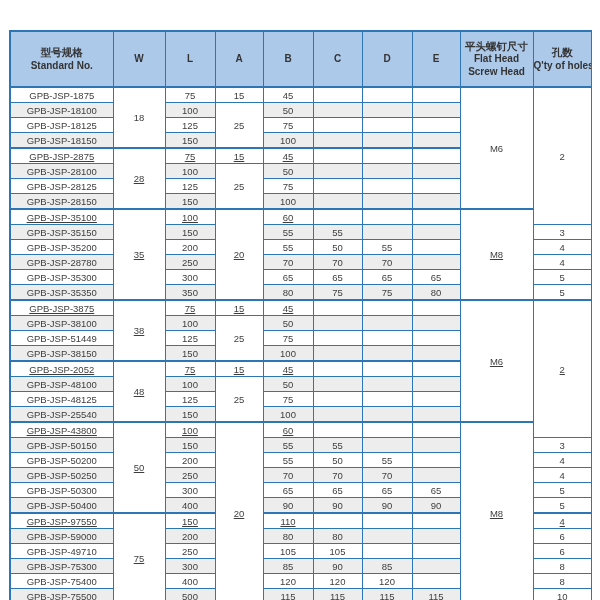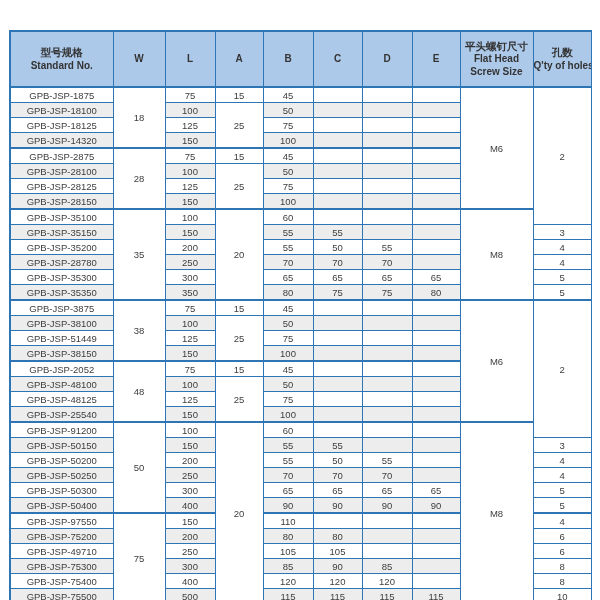--- a/index.html
+++ b/index.html
@@ -46,21 +46,21 @@
   table.spec thead th .zh { font-size: 10.5px; }
   table.spec thead th .en { font-weight: bold; font-size: 10px; }
   table.spec tbody td {
     height: 14px;
     font-size: 9.5px;
     color: #3d3d3d;
     padding: 0 2px;
     background: #ffffff;
   }
   table.spec tbody td.gray { background: #ededed; }
-  table.spec tbody tr.group-start td { border-top: 2px solid #2e75b6; }
+  table.spec tbody tr.group-start td { border-top: 2px solid #2e75b6; text-decoration: underline; }
 </style>
 </head>
 <body>
 
 <div class="page">
   <table class="spec">
     <colgroup>
       <col style="width:103px">
         <col style="width:52px">
         <col style="width:50px">
@@ -81,21 +81,21 @@
         <th>W</th>
         <th>L</th>
         <th>A</th>
         <th>B</th>
         <th>C</th>
         <th>D</th>
         <th>E</th>
         <th>
           <span class="zh">平头螺钉尺寸</span><br>
           <span class="en">Flat Head</span><br>
-          <span class="en">Screw Size</span>
+          <span class="en">Screw Head</span>
         </th>
         <th>
           <span class="zh">孔数</span><br>
           <span class="en">Q'ty of holes</span>
         </th>
       </tr>
     </thead>
     <tbody id="spec-body">
         <tr>
           <td>GPB-JSP-1875</td>
@@ -120,21 +120,21 @@
         </tr>
         <tr>
           <td>GPB-JSP-18125</td>
           <td>125</td>
           <td>75</td>
           <td></td>
           <td></td>
           <td></td>
         </tr>
         <tr>
-          <td class="gray">GPB-JSP-14320</td>
+          <td class="gray">GPB-JSP-18150</td>
           <td class="gray">150</td>
           <td class="gray">100</td>
           <td class="gray"></td>
           <td class="gray"></td>
           <td class="gray"></td>
         </tr>
         <tr class="group-start">
           <td>GPB-JSP-2875</td>
           <td rowspan="4">28</td>
           <td>75</td>
@@ -291,21 +291,21 @@
         </tr>
         <tr>
           <td class="gray">GPB-JSP-25540</td>
           <td class="gray">150</td>
           <td class="gray">100</td>
           <td class="gray"></td>
           <td class="gray"></td>
           <td class="gray"></td>
         </tr>
         <tr class="group-start">
-          <td>GPB-JSP-91200</td>
+          <td>GPB-JSP-43800</td>
           <td rowspan="6">50</td>
           <td>100</td>
           <td rowspan="12">20</td>
           <td>60</td>
           <td></td>
           <td></td>
           <td></td>
           <td rowspan="12">M8</td>
         </tr>
         <tr>
@@ -357,21 +357,21 @@
           <td>GPB-JSP-97550</td>
           <td rowspan="6">75</td>
           <td>150</td>
           <td>110</td>
           <td></td>
           <td></td>
           <td></td>
           <td>4</td>
         </tr>
         <tr>
-          <td class="gray">GPB-JSP-75200</td>
+          <td class="gray">GPB-JSP-59000</td>
           <td class="gray">200</td>
           <td class="gray">80</td>
           <td class="gray">80</td>
           <td class="gray"></td>
           <td class="gray"></td>
           <td>6</td>
         </tr>
         <tr>
           <td>GPB-JSP-49710</td>
           <td>250</td>

